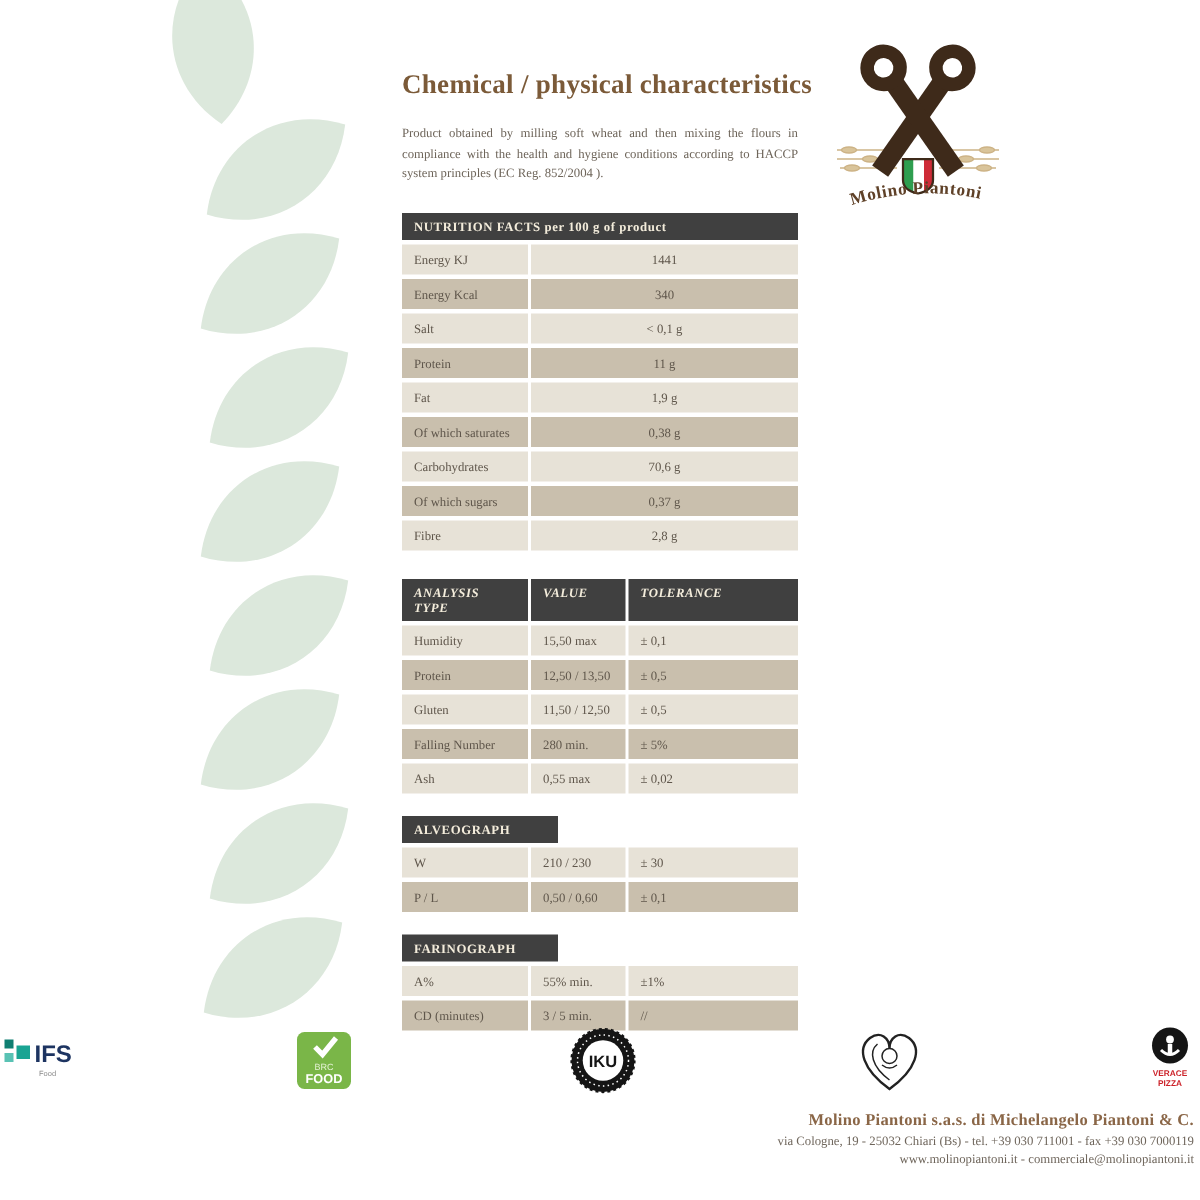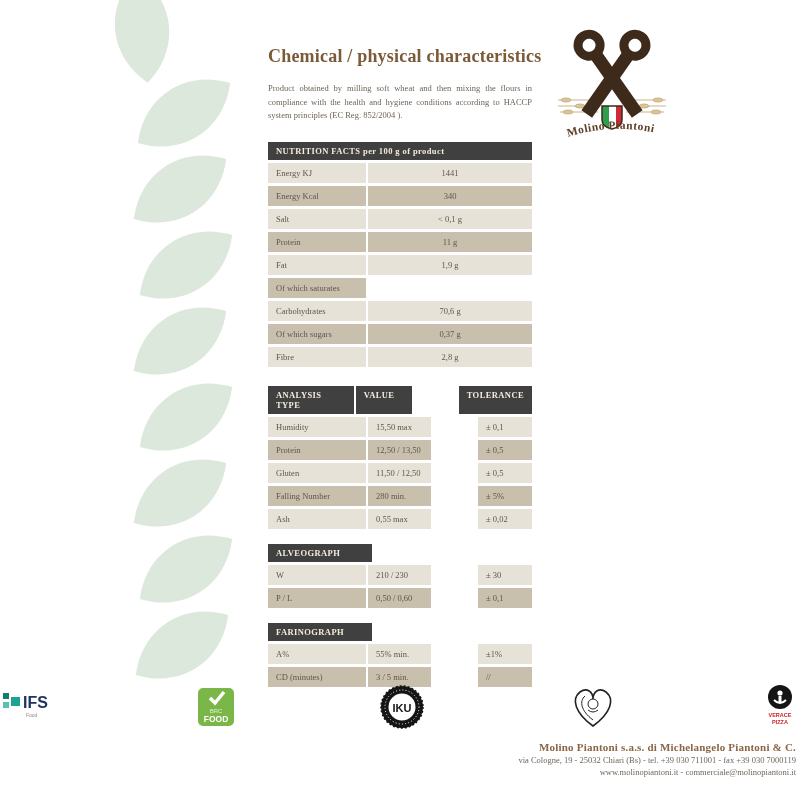--- a/index.html
+++ b/index.html
@@ -17,29 +17,29 @@
   .intro{
     margin-top:15px;font-size:8.5px;line-height:1.6;color:#6e655a;
     text-align:justify;
   }
   
   .tbl{margin-top:19px;}
   .thead-full,.thead-cell,.sechead{
     background:#404040;color:#f3ecdb;font-weight:bold;font-size:8.5px;
     letter-spacing:.4px;padding:4px 8px;box-sizing:border-box;
   }
-  .thead-row{display:flex;gap:2px;}
+  .thead-row{display:flex;gap:2px;font-style:italic;}
   .trow{display:flex;gap:2px;margin-top:3px;}
   .cell{padding:5px 8px;font-size:8.5px;color:#5f564b;box-sizing:border-box;}
   .light .cell{background:#e7e2d7;}
   .dark  .cell{background:#c9bfad;}
-  .lbl{width:98px;}
+  .lbl{width:84px;}
   .nutri-val{flex:1;text-align:center;}
   .an-val{width:63px;}
-  .an-tol{flex:1;margin-left:45px;}
+  .an-tol{flex:1;}
   .sechead{width:104px;}
   .sec{margin-top:15px;}
   
   .brand-logo{position:absolute;left:556px;top:26px;}
   
   .certs{
     position:absolute;left:0;top:684px;width:800px;
     display:flex;justify-content:space-between;align-items:center;gap:16px;
   }
   
@@ -134,20 +134,21 @@
     <div class="trow dark">
       <div class="cell lbl">Protein</div>
       <div class="cell nutri-val">11 g</div>
     </div>
     <div class="trow light">
       <div class="cell lbl">Fat</div>
       <div class="cell nutri-val">1,9 g</div>
     </div>
     <div class="trow dark">
       <div class="cell lbl">Of which saturates</div>
+      <div class="cell nutri-val">0,38 g</div>
     </div>
     <div class="trow light">
       <div class="cell lbl">Carbohydrates</div>
       <div class="cell nutri-val">70,6 g</div>
     </div>
     <div class="trow dark">
       <div class="cell lbl">Of which sugars</div>
       <div class="cell nutri-val">0,37 g</div>
     </div>
     <div class="trow light">

